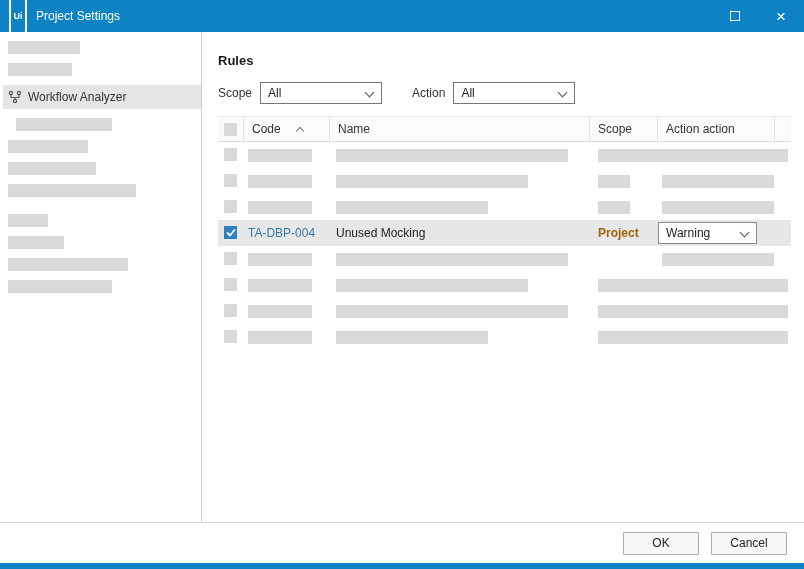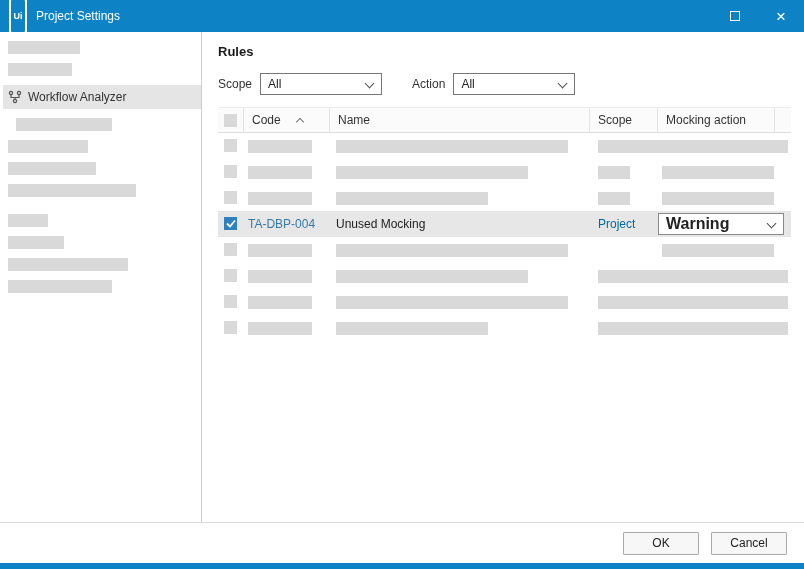--- a/index.html
+++ b/index.html
@@ -25,21 +25,21 @@
   .content { flex:1; display:flex; min-height:0; border-bottom:1px solid #d9d9d9; background:#fff; }
 
   
   .sidebar { width:202px; flex:0 0 202px; border-right:1px solid #cfcfcf; padding-top:0; }
   .sb-ph { height:13px; background:var(--ph,#d9d9d9); margin:9px 0 0 8px; }
   .sb-selected { height:24px; background:#e5e5e5; display:flex; align-items:center; gap:6px;
                  margin:9px 0 0 3px; padding-left:5px; color:#333; font-size:12px; }
 
   
   .main { flex:1; padding:10px 13px 0 16px; display:flex; flex-direction:column; min-width:0; }
-  .rules-heading { font-size:13px; font-weight:bold; color:#1a1a1a; margin:2px 0 14px 0; }
+  .rules-heading { font-size:13px; font-weight:bold; color:#1a1a1a; margin:11px 0 14px 0; }
 
   .filters { display:flex; align-items:center; font-size:12px; color:#333; }
   .combo { width:122px; height:22px; border:1px solid #767676; background:#fff; display:flex; align-items:center;
            padding-left:7px; margin-left:8px; position:relative; font-size:12px; color:#222; }
   .action-label { margin-left:30px; }
   .chev { position:absolute; right:7px; top:7px; width:8px; height:8px; }
   .chev::before { content:""; display:block; width:6px; height:6px; border-right:1.4px solid #555; border-bottom:1.4px solid #555;
                   transform:rotate(45deg); margin-top:-1px; }
 
   
@@ -57,23 +57,23 @@
   .cbx { width:13px; height:13px; background:var(--ph,#d9d9d9); }
 
   .t-row { position:relative; height:26px; }
   .t-row.selected { background:#e7e7e7; }
   .bar { position:absolute; top:7px; height:13px; background:var(--ph,#d9d9d9); }
   .rcb { position:absolute; left:6px; top:6px; width:13px; height:13px; background:var(--ph,#d9d9d9); }
   .rcb.checked { background:var(--check,#2e80c0); display:flex; align-items:center; justify-content:center; }
   .cell { position:absolute; top:6px; line-height:15px; white-space:nowrap; }
   .code-link { left:30px; color:var(--link,#3779a8); }
   .name-cell { left:118px; color:#222; }
-  .scope-cell { left:380px; color:#0369a1; }
-  .action-combo { position:absolute; left:440px; top:2px; width:126px; height:22px; border:1px solid #8a8a8a; background:#fff;
-                  display:flex; align-items:center; padding-left:7px; font-size:16px; color:#222;font-weight:bold; }
+  .scope-cell { left:380px; color:#a16207;font-weight:bold; }
+  .action-combo { position:absolute; left:440px; top:2px; width:99px; height:22px; border:1px solid #8a8a8a; background:#fff;
+                  display:flex; align-items:center; padding-left:7px; font-size:12px; color:#222; }
 
   
   .recommendation { margin:9px -13px 0 -16px; border-top:1px solid #e0e0e0; padding:13px 20px 0 17px; flex:1; }
   .rec-heading { font-weight:bold; font-size:12.5px; color:#1a1a1a; margin:0 0 11px 0; }
   .rec-text { font-size:12px; color:#333; line-height:1.6; max-width:575px; margin:0; }
   .rec-link { color:#2d8bc9; text-decoration:none; }
 
   
   .footer { height:40px; flex:0 0 40px; background:#fff; display:flex; align-items:center; justify-content:flex-end;
             gap:12px; padding-right:17px; }
@@ -151,21 +151,21 @@
             <span>Code</span>
             <span class="sort-up"></span>
           </div>
           <div class="th name">
             <span>Name</span>
           </div>
           <div class="th scope">
             <span>Scope</span>
           </div>
           <div class="th action">
-            <span>Mocking action</span>
+            <span>Action action</span>
           </div>
           <div class="th end"></div>
         </div>
         <div>
             <div class="t-row">
               <span class="rcb"></span>
               <span class="bar" style="left:30px;width:64px"></span>
               <span class="bar" style="left:118px;width:232px"></span>
               <span class="bar" style="left:380px;width:190px"></span>
             </div>

